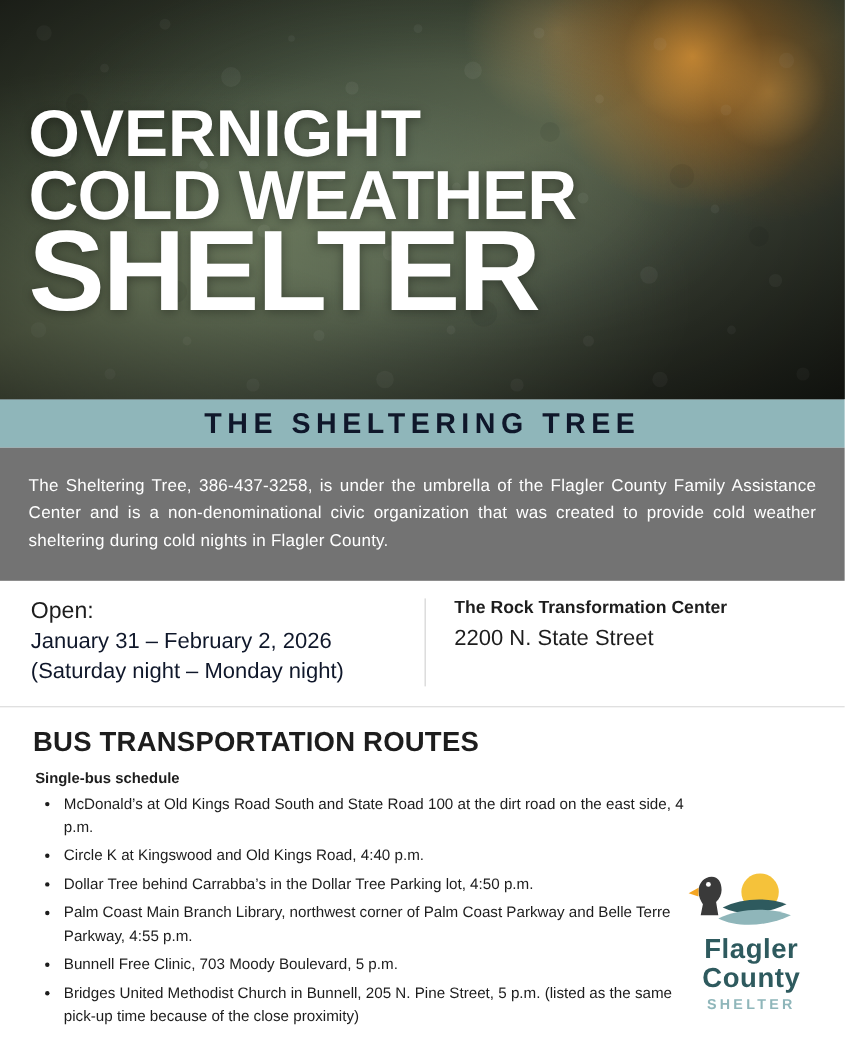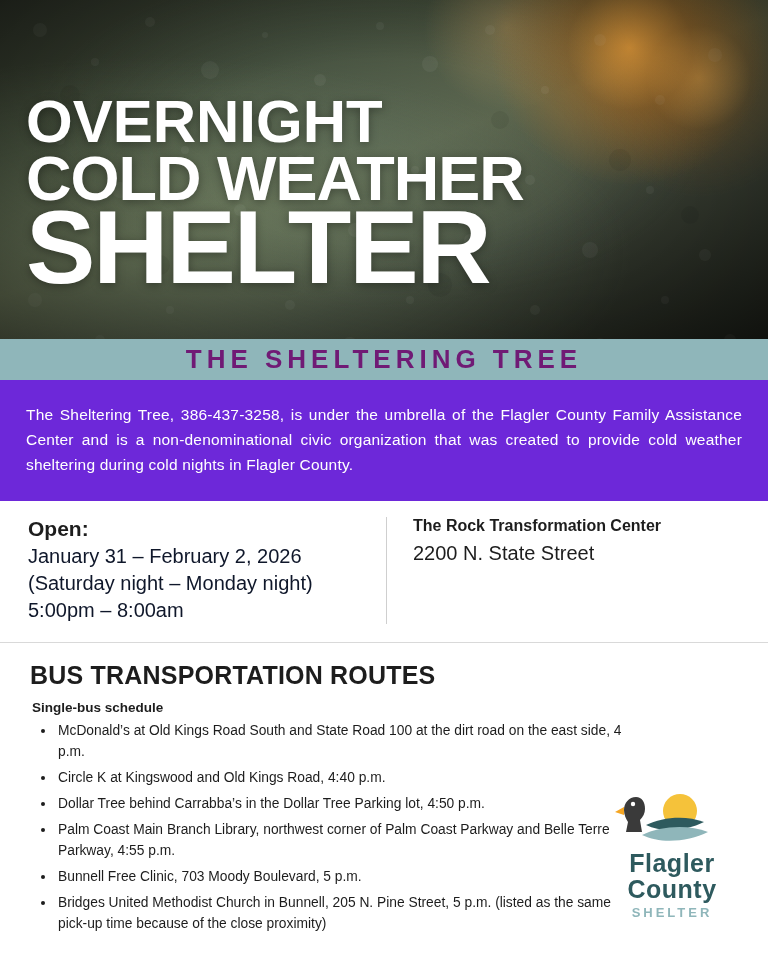--- a/index.html
+++ b/index.html
@@ -86,29 +86,29 @@
 
   
   .band-sub {
     background: #8fb6ba;
     height: 44px;
     display: flex;
     align-items: center;
     justify-content: center;
   }
   .band-sub-text {
-    color: #701a75;
+    color: #0f172a;
     font-size: 26px;
     font-weight: bold;
     letter-spacing: 5px;
   }
 
   
   .band-desc {
-    background: #6d28d9;
+    background: #737373;
     color: #ffffff;
     padding: 22px 26px 24px 26px;
   }
   .band-desc p {
     margin: 0;
     font-size: 15.5px;
     line-height: 1.62;
     text-align: justify;
     letter-spacing: 0.2px;
   }
@@ -123,21 +123,21 @@
     width: 340px;
     padding: 0 18px 0 28px;
     border-right: 1px solid #cfcfcf;
   }
   .info-right {
     flex: 1;
     padding: 0 20px 0 26px;
   }
   .open-label {
     font-size: 21px;
-    font-weight: bold;
+    font-weight: normal;
     color: #1d1d1d;
     margin: 0 0 2px 0;
   }
   .open-line {
     font-size: 20px;
     color: #0f172a;
     line-height: 1.35;
   }
   .venue-name {
     font-size: 16px;
@@ -179,21 +179,21 @@
     font-size: 13.8px;
     line-height: 1.52;
     color: #1d1d1d;
     margin-bottom: 5px;
     padding-left: 2px;
   }
 
   
   .logo {
     position: absolute;
-    right: 26px;
+    right: 15px;
     bottom: 18px;
     width: 140px;
     text-align: center;
   }
   .logo-mark {
     position: relative;
     height: 56px;
     margin-bottom: 4px;
   }
   .logo-text-flagler {
@@ -289,21 +289,20 @@
 
   <div class="band-desc">
     <p>The Sheltering Tree, 386-437-3258, is under the umbrella of the Flagler County Family Assistance Center and is a non-denominational civic organization that was created to provide cold weather sheltering during cold nights in Flagler County.</p>
   </div>
 
   <div class="info-row">
     <div class="info-left">
       <div class="open-label">Open:</div>
       <div class="open-line">January 31 – February 2, 2026</div>
       <div class="open-line">(Saturday night – Monday night)</div>
-      <div class="open-line">5:00pm – 8:00am</div>
     </div>
     <div class="info-right">
       <div class="venue-name">The Rock Transformation Center</div>
       <div class="venue-line">2200 N. State Street</div>
     </div>
   </div>
 
   <div class="routes">
     <h2 class="routes-title">BUS TRANSPORTATION ROUTES</h2>
     <div class="routes-sub">Single-bus schedule</div>

